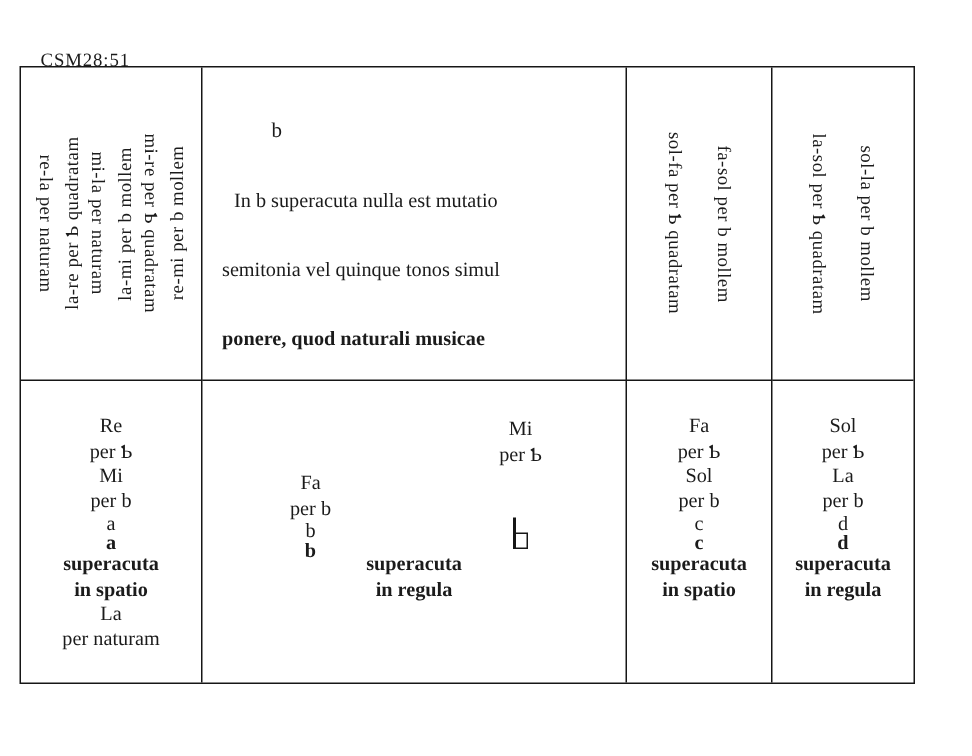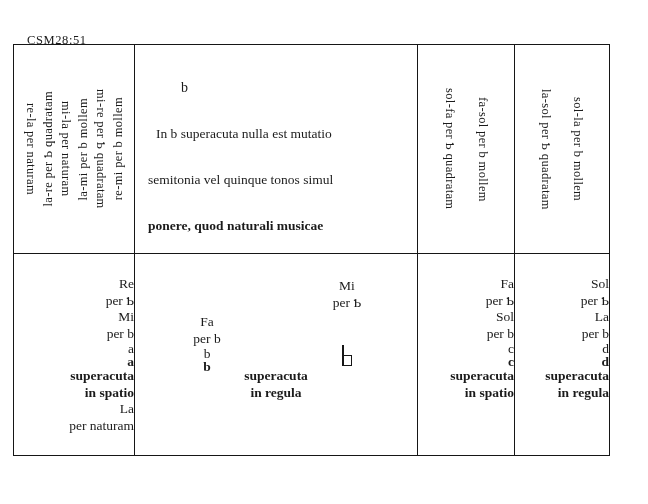--- a/index.html
+++ b/index.html
@@ -44,21 +44,21 @@
   .rot-up{transform:rotate(180deg);}
 
   
   .note-cell{padding:36px 13px 0 13px;}
   .note-sym{margin-left:33px;font-size:14px;line-height:14px;}
   .note-line{font-size:13.5px;line-height:15px;margin-top:31px;}
   .note-line.first{text-indent:8px;}
   .bold{font-weight:bold;}
 
   
-  .detail-cell{padding-top:22px;text-align:right;font-size:13.5px;}
+  .detail-cell{padding-top:22px;text-align:center;font-size:13.5px;}
   .dl{line-height:16.5px;}
   .dl.tight{line-height:13px;}
 
   
   .fa-mi-cell{position:relative;text-align:left;}
   .g-fa{position:absolute;left:40px;top:60px;width:64px;text-align:center;}
   .g-mi{position:absolute;left:180px;top:24px;width:64px;text-align:center;}
   .g-foot{position:absolute;left:0;right:0;top:114px;text-align:center;}
 
   

